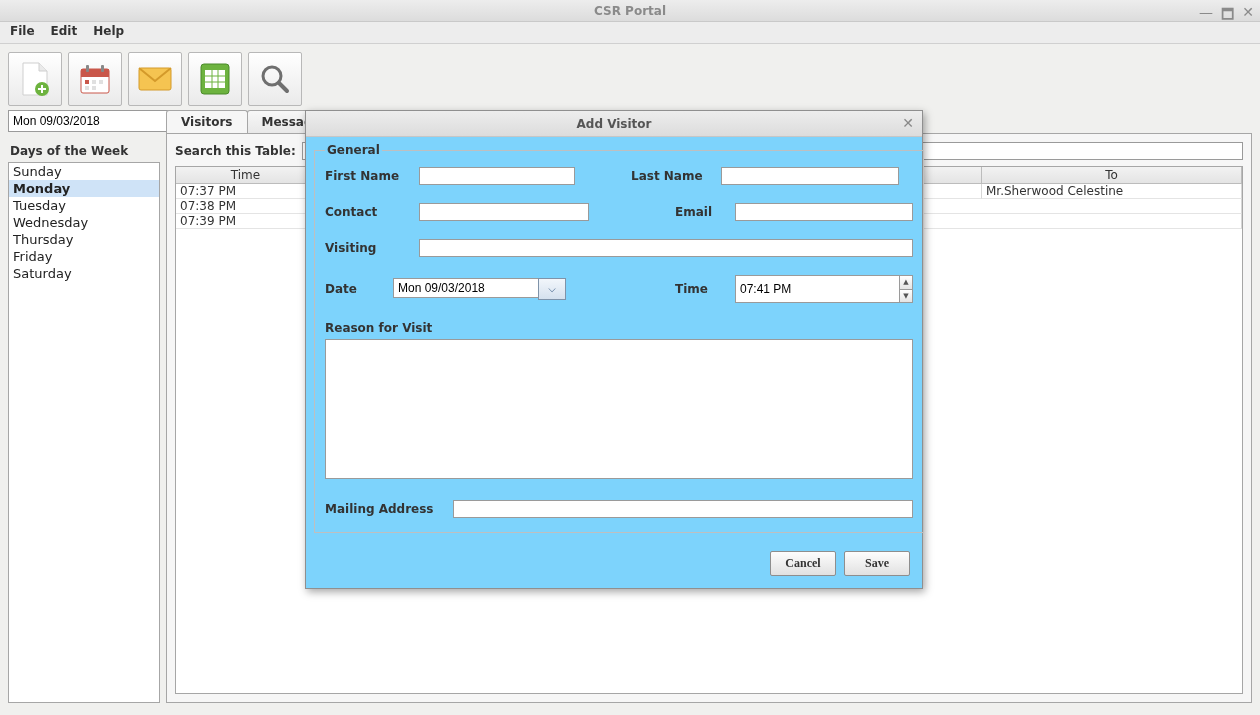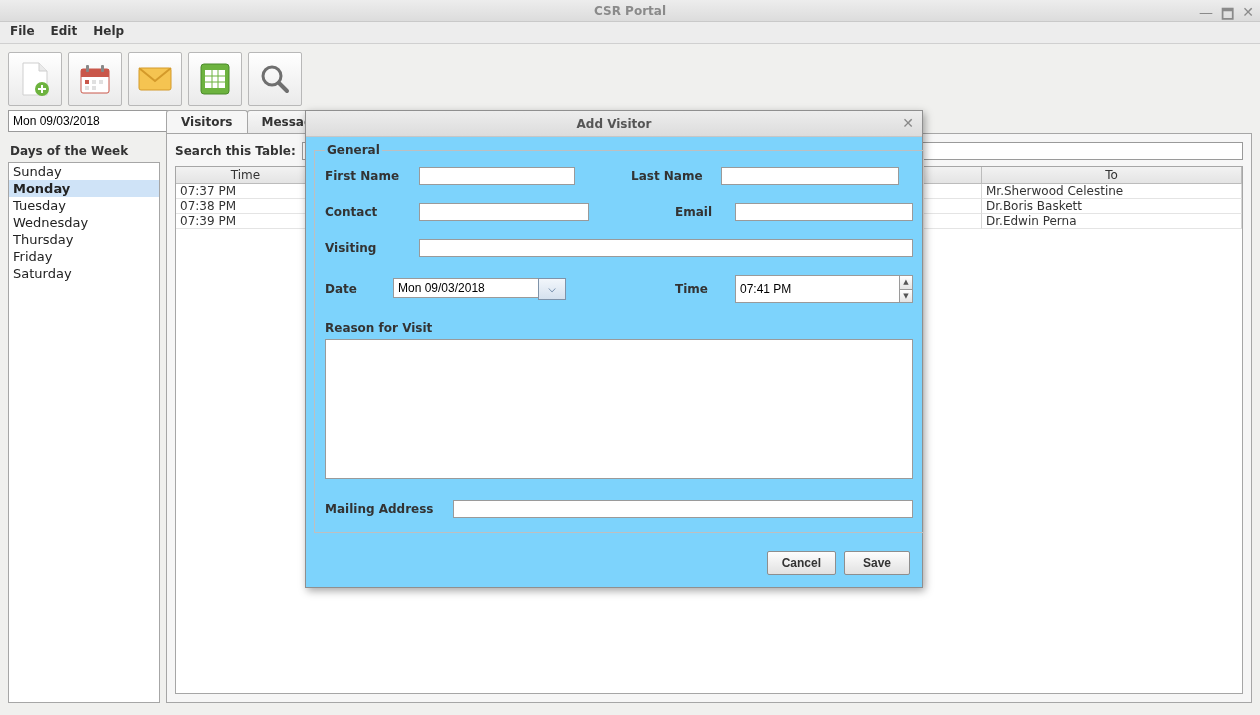--- a/index.html
+++ b/index.html
@@ -372,20 +372,21 @@
   .dlg-btn {
     min-width: 66px;
     padding: 4px 14px;
     border: 1px solid #8e8e8e;
     background: linear-gradient(#fdfdfd, #e1e1e1);
     font-weight: bold;
     font-size: 12px;
     color: #333;
     cursor: pointer;
     border-radius: 2px;
+    font-family: Liberation Serif, serif;
   }
 </style>
 </head>
 <body>
 
 <div class="titlebar">
   <span class="title">CSR Portal</span>
   <div class="win-controls">
     <span>—</span>
     <span>🗖</span>
@@ -481,26 +482,24 @@
           <div class="tcell col-to">To</div>
         </div>
         <div class="trow">
           <div class="tcell col-time">07:37 PM</div>
           <div class="tcell col-name"></div>
           <div class="tcell col-to">Mr.Sherwood Celestine</div>
         </div>
         <div class="trow">
           <div class="tcell col-time">07:38 PM</div>
           <div class="tcell col-name"></div>
-          <div class="tcell col-to">Dr.Boris Baskett</div>
         </div>
         <div class="trow">
           <div class="tcell col-time">07:39 PM</div>
           <div class="tcell col-name"></div>
-          <div class="tcell col-to">Dr.Edwin Perna</div>
         </div>
       </div>
     </div>
   </div>
 </div>
 
 <div class="modal">
   <div class="modal-title">
     <span>Add Visitor</span>
     <span class="modal-close">✕</span>

